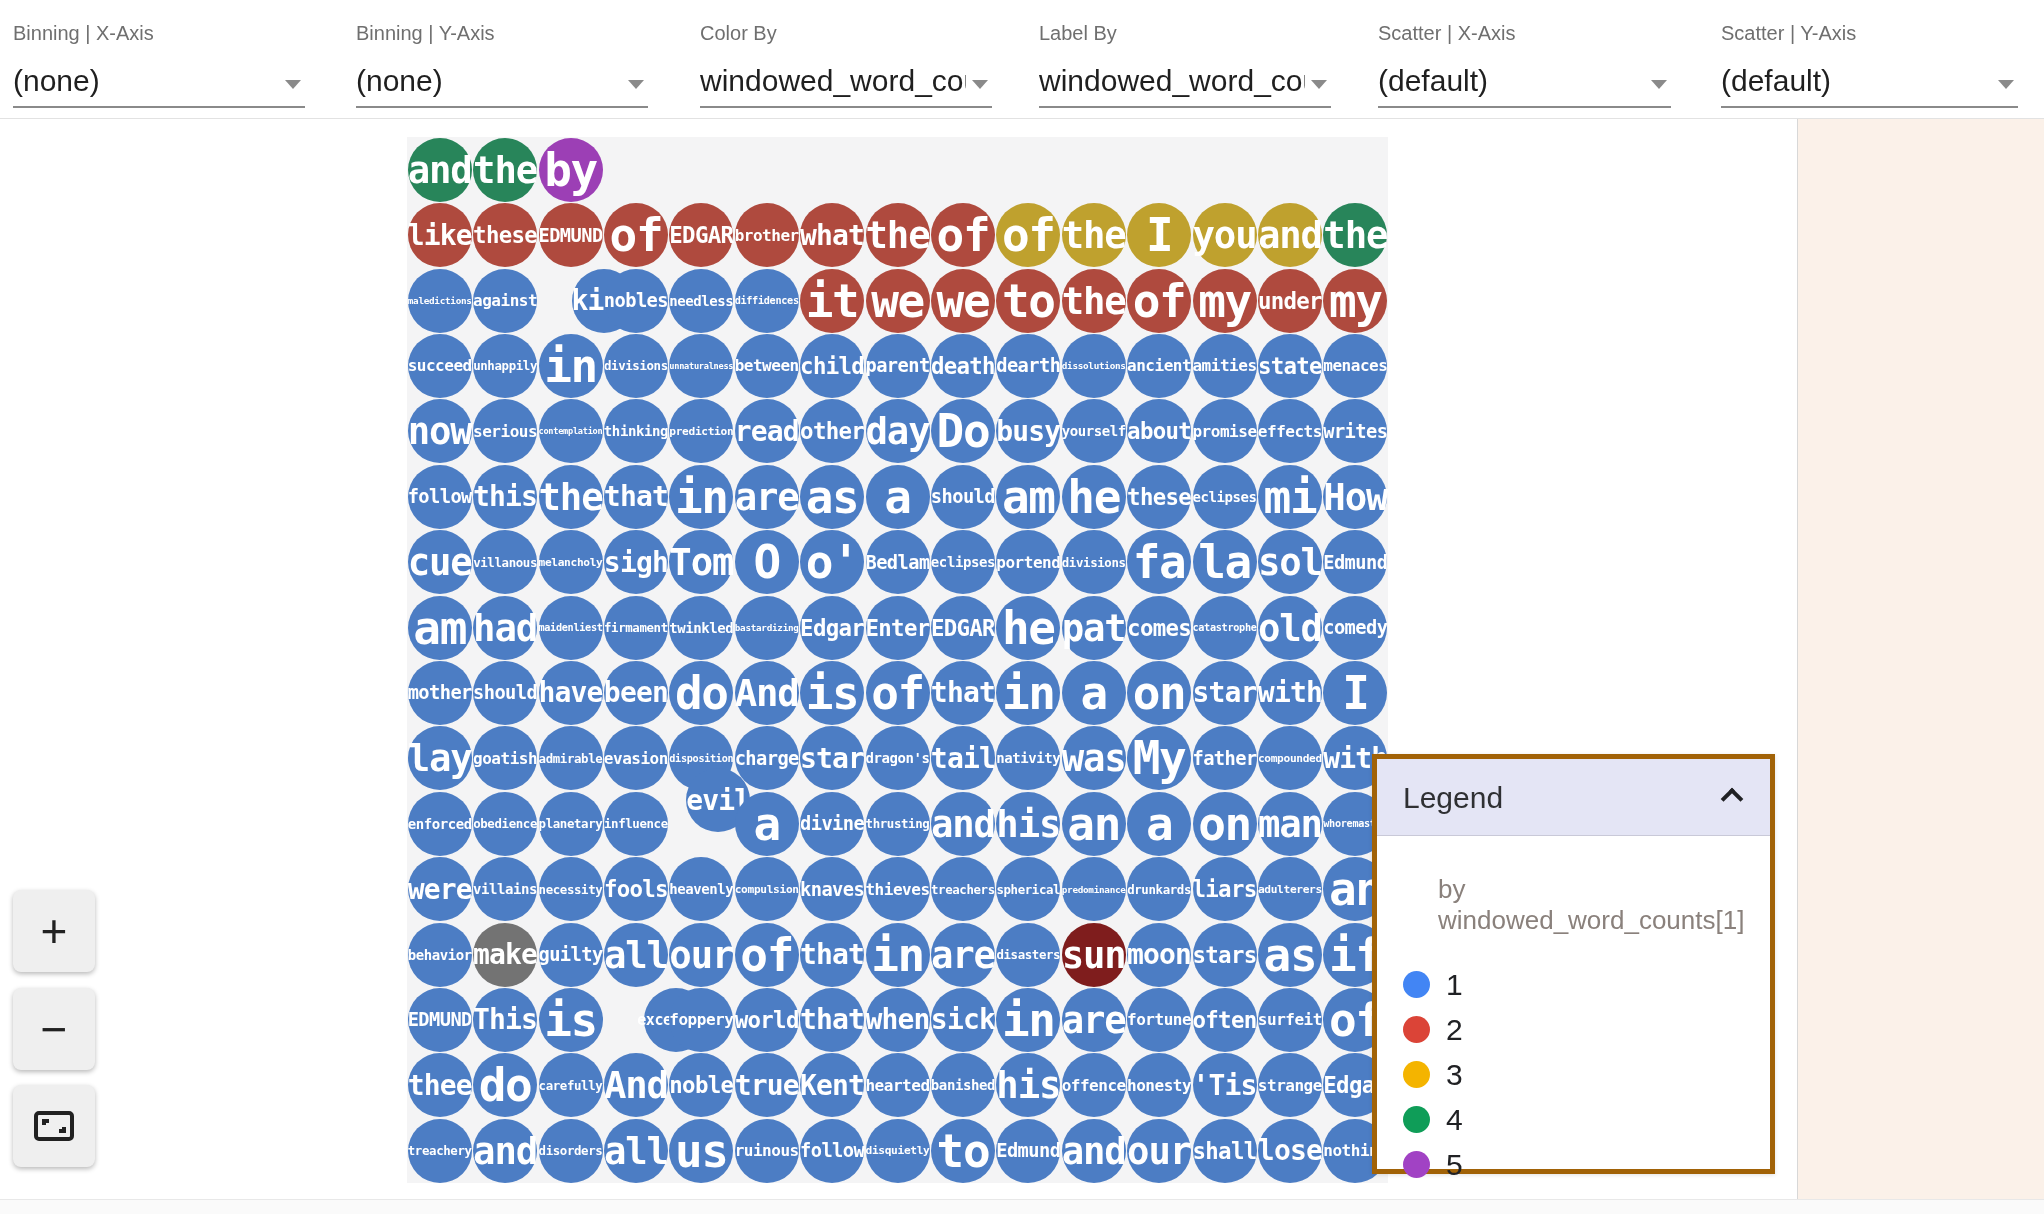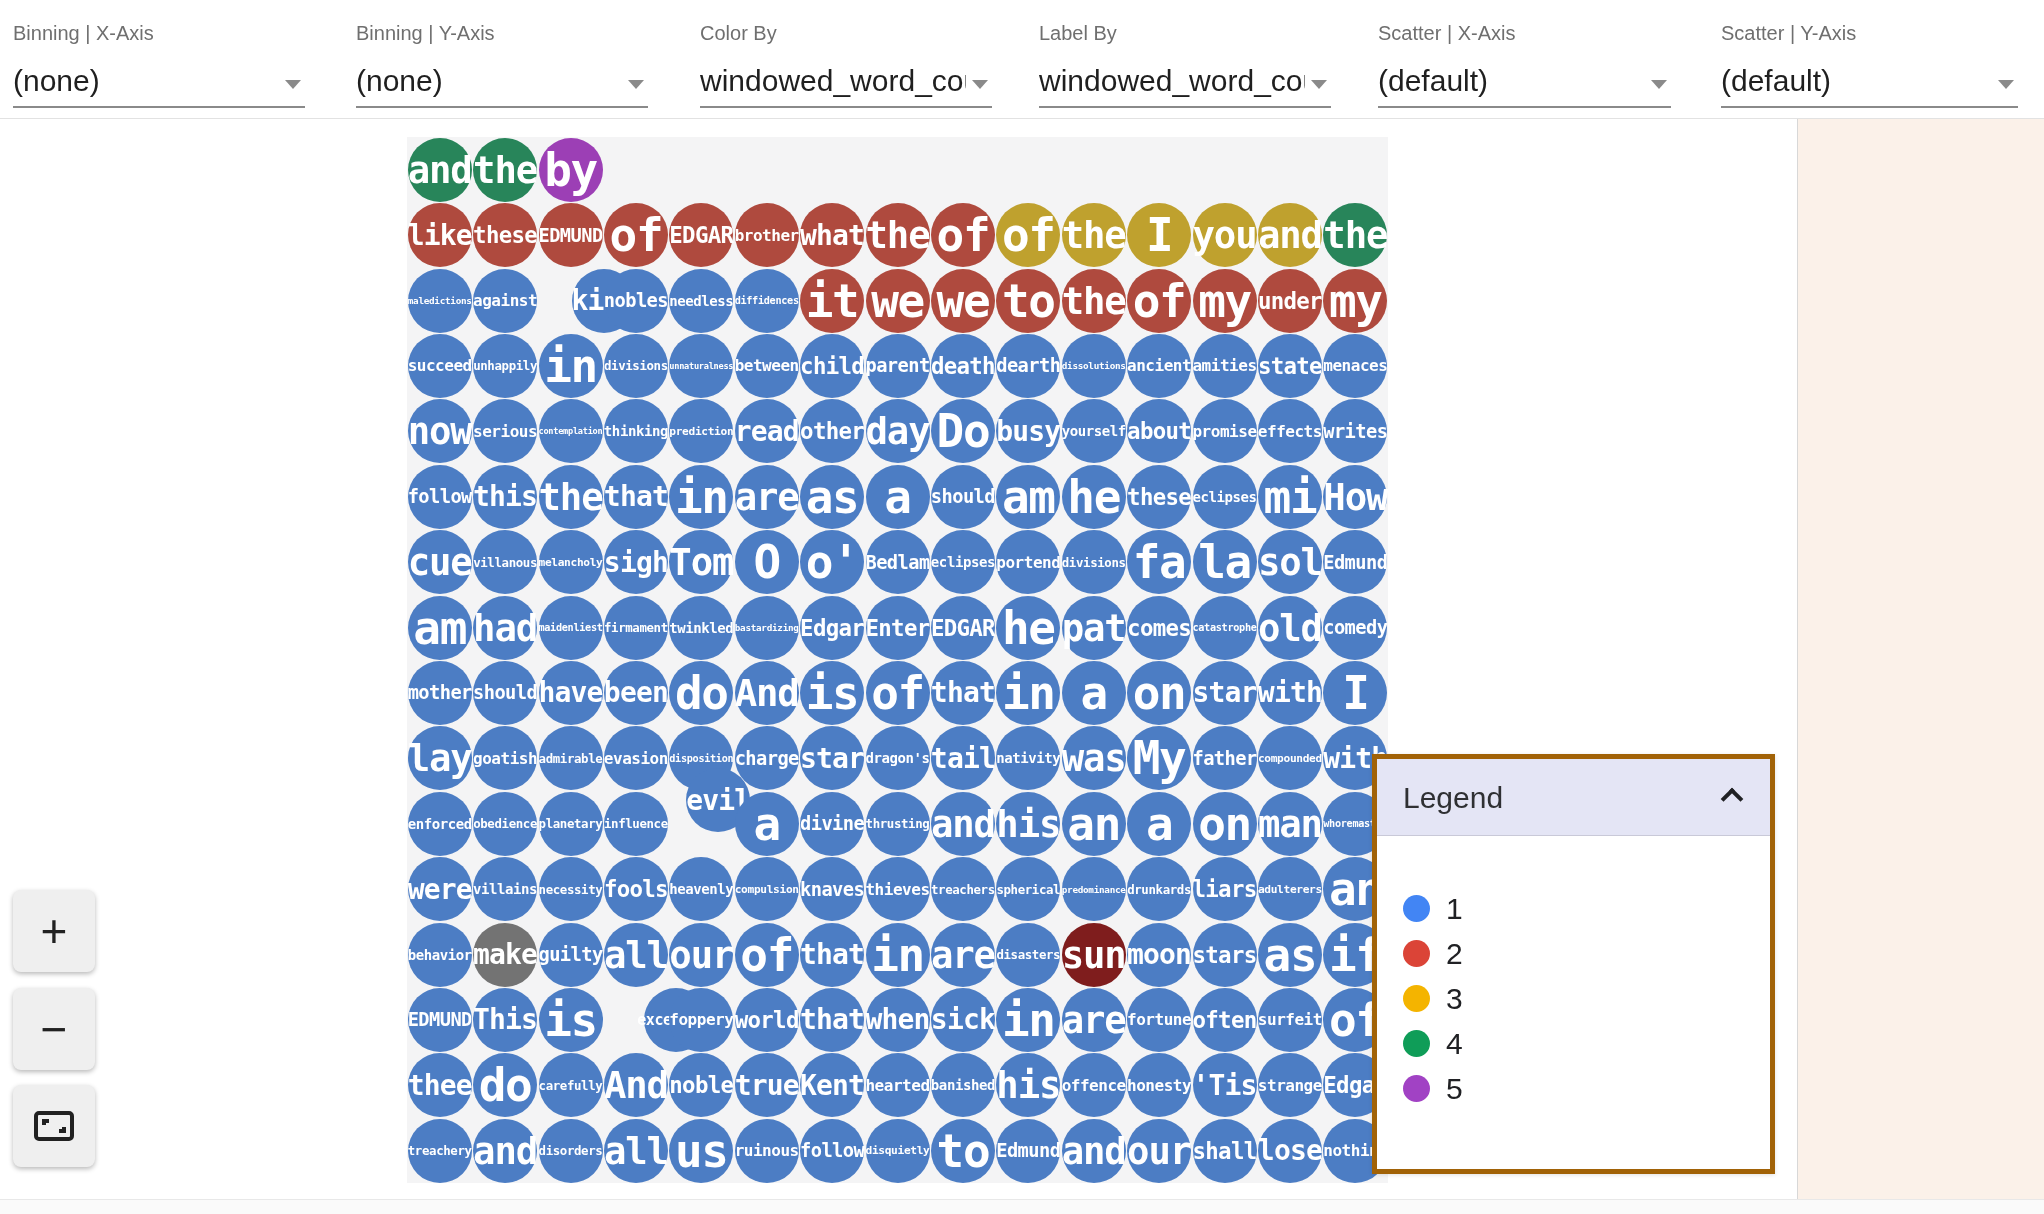--- a/index.html
+++ b/index.html
@@ -339,20 +339,21 @@
       <path d="M32 18 v4 h-5" fill="none" stroke="#212121" stroke-width="4"></path>
     </svg>
   </button>
 
   <div id="legend">
     <div id="legend-header">
       <span class="ltitle">Legend</span>
       <span class="chevron-up"></span>
     </div>
     <div id="legend-body">
+      <div class="colors-sub">by windowed_word_counts[1]</div>
       <div id="legend-items">
           <div class="litem">
             <span class="ldot" style="background: rgb(66, 133, 244);"></span>
             <span class="lnum">1</span>
           </div>
           <div class="litem">
             <span class="ldot" style="background: rgb(219, 68, 55);"></span>
             <span class="lnum">2</span>
           </div>
           <div class="litem">

